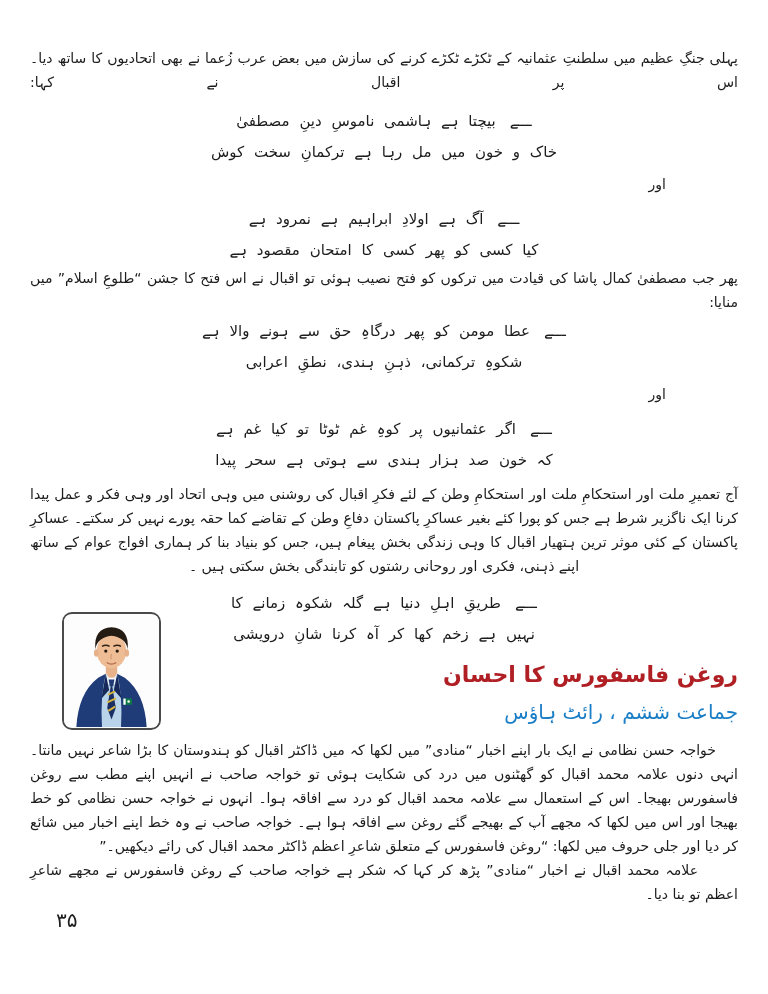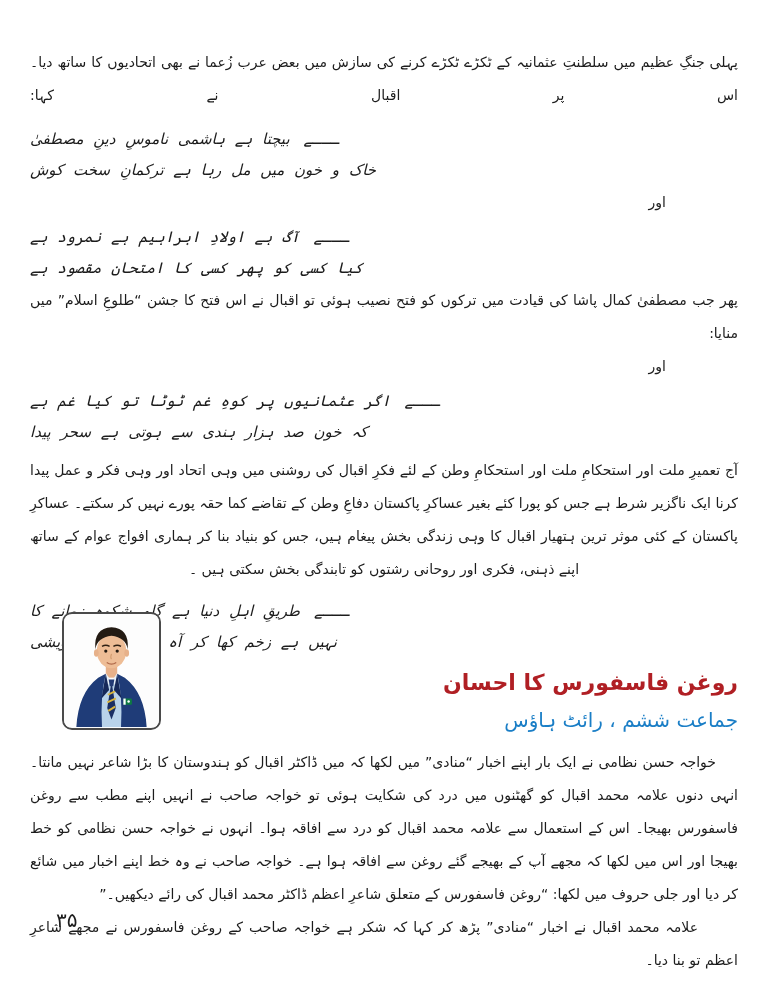--- a/index.html
+++ b/index.html
@@ -2,26 +2,26 @@
 <html lang="ur"><head>
 <meta charset="utf-8">
 <style>
   html,body{margin:0;padding:0;background:#ffffff;}
   .page{
     position:relative;width:768px;height:994px;background:#ffffff;
     direction:rtl;color:#1c1c1c;overflow:hidden;
     font-family:"DejaVu Sans","Liberation Sans",sans-serif;
   }
   .content{padding:46px 30px 0 30px;}
-  .para{margin:0;font-size:14px;line-height:33px;text-align:justify;}
+  .para{margin:0;font-size:14px;line-height:24px;text-align:justify;}
   .force-last{text-align-last:justify;}
   .center-last{text-align-last:center;margin-top:6px;}
   .indent{text-indent:22px;margin-top:14px;}
   .indent2{text-indent:40px;}
-  .verse{text-align:left;font-size:15px;line-height:31px;word-spacing:5px;font-style:italic;}
+  .verse{text-align:center;font-size:15px;line-height:31px;word-spacing:5px;}
   .v1{margin-top:12px;}
   .v2{margin-top:8px;}
   .v3{margin-top:2px;}
   .v4{margin-top:8px;}
   .v5{margin-top:10px;}
   .verse .marker{margin-left:14px;letter-spacing:-1px;}
   .sep{font-size:14px;line-height:24px;margin-top:4px;text-align:right;padding-left:0;padding-right:72px;}
   .sep2{margin-top:4px;}
   .title{margin:8px 0 0 0;text-align:right;font-size:22px;line-height:34px;font-weight:bold;}
   .author{margin-top:14px;text-align:center;font-size:15px;line-height:22px;font-weight:bold;}
@@ -48,33 +48,37 @@
 
     <div class="sep">اور</div>
 
     <div class="verse v2">
       <div><span class="marker">ـــے</span><span>آگ ہے اولادِ ابراہیم ہے نمرود ہے</span></div>
       <div>کیا کسی کو پھر کسی کا امتحان مقصود ہے</div>
     </div>
 
     <p class="para force-last">پھر جب مصطفیٰ کمال پاشا کی قیادت میں ترکوں کو فتح نصیب ہوئی تو اقبال نے اس فتح کا جشن “طلوعِ اسلام” میں منایا:</p>
 
+    <div class="verse v3">
+      <div><span class="marker">ـــے</span><span>عطا مومن کو پھر درگاہِ حق سے ہونے والا ہے</span></div>
+      <div>شکوہِ ترکمانی، ذہنِ ہندی، نطقِ اعرابی</div>
+    </div>
 
     <div class="sep sep2">اور</div>
 
     <div class="verse v4">
       <div><span class="marker">ـــے</span><span>اگر عثمانیوں پر کوہِ غم ٹوٹا تو کیا غم ہے</span></div>
       <div>کہ خون صد ہزار ہندی سے ہوتی ہے سحر پیدا</div>
     </div>
 
     <p class="para center-last">آج تعمیرِ ملت اور استحکامِ ملت اور استحکامِ وطن کے لئے فکرِ اقبال کی روشنی میں وہی اتحاد اور وہی فکر و عمل پیدا کرنا ایک ناگزیر شرط ہے جس کو پورا کئے بغیر عساکرِ پاکستان دفاعِ وطن کے تقاضے کما حقہ پورے نہیں کر سکتے۔ عساکرِ پاکستان کے کئی موثر ترین ہتھیار اقبال کا وہی زندگی بخش پیغام ہیں، جس کو بنیاد بنا کر ہماری افواج عوام کے ساتھ اپنے ذہنی، فکری اور روحانی رشتوں کو تابندگی بخش سکتی ہیں ۔</p>
 
     <div class="verse v5">
       <div><span class="marker">ـــے</span><span>طریقِ اہلِ دنیا ہے گلہ شکوہ زمانے کا</span></div>
-      <div>نہیں ہے زخم کھا کر آہ ٹکڑے شانِ درویشی</div>
+      <div>نہیں ہے زخم کھا کر آہ کرنا شانِ درویشی</div>
     </div>
 
     <h2 class="title" style="color: rgb(176, 31, 36);">روغن فاسفورس کا احسان</h2>
     <div class="class-line" style="color: rgb(26, 126, 198);">جماعت ششم ، رائٹ ہاؤس</div>
 
     <p class="para indent">خواجہ حسن نظامی نے ایک بار اپنے اخبار “منادی” میں لکھا کہ میں ڈاکٹر اقبال کو ہندوستان کا بڑا شاعر نہیں مانتا۔ انہی دنوں علامہ محمد اقبال کو گھٹنوں میں درد کی شکایت ہوئی تو خواجہ صاحب نے انہیں اپنے مطب سے روغن فاسفورس بھیجا۔ اس کے استعمال سے علامہ محمد اقبال کو درد سے افاقہ ہوا۔ انہوں نے خواجہ حسن نظامی کو خط بھیجا اور اس میں لکھا کہ مجھے آپ کے بھیجے گئے روغن سے افاقہ ہوا ہے۔ خواجہ صاحب نے وہ خط اپنے اخبار میں شائع کر دیا اور جلی حروف میں لکھا: “روغن فاسفورس کے متعلق شاعرِ اعظم ڈاکٹر محمد اقبال کی رائے دیکھیں۔”</p>
     <p class="para indent2">علامہ محمد اقبال نے اخبار “منادی” پڑھ کر کہا کہ شکر ہے خواجہ صاحب کے روغن فاسفورس نے مجھے شاعرِ اعظم تو بنا دیا۔</p>
   </div>
 
   <div class="photo">

